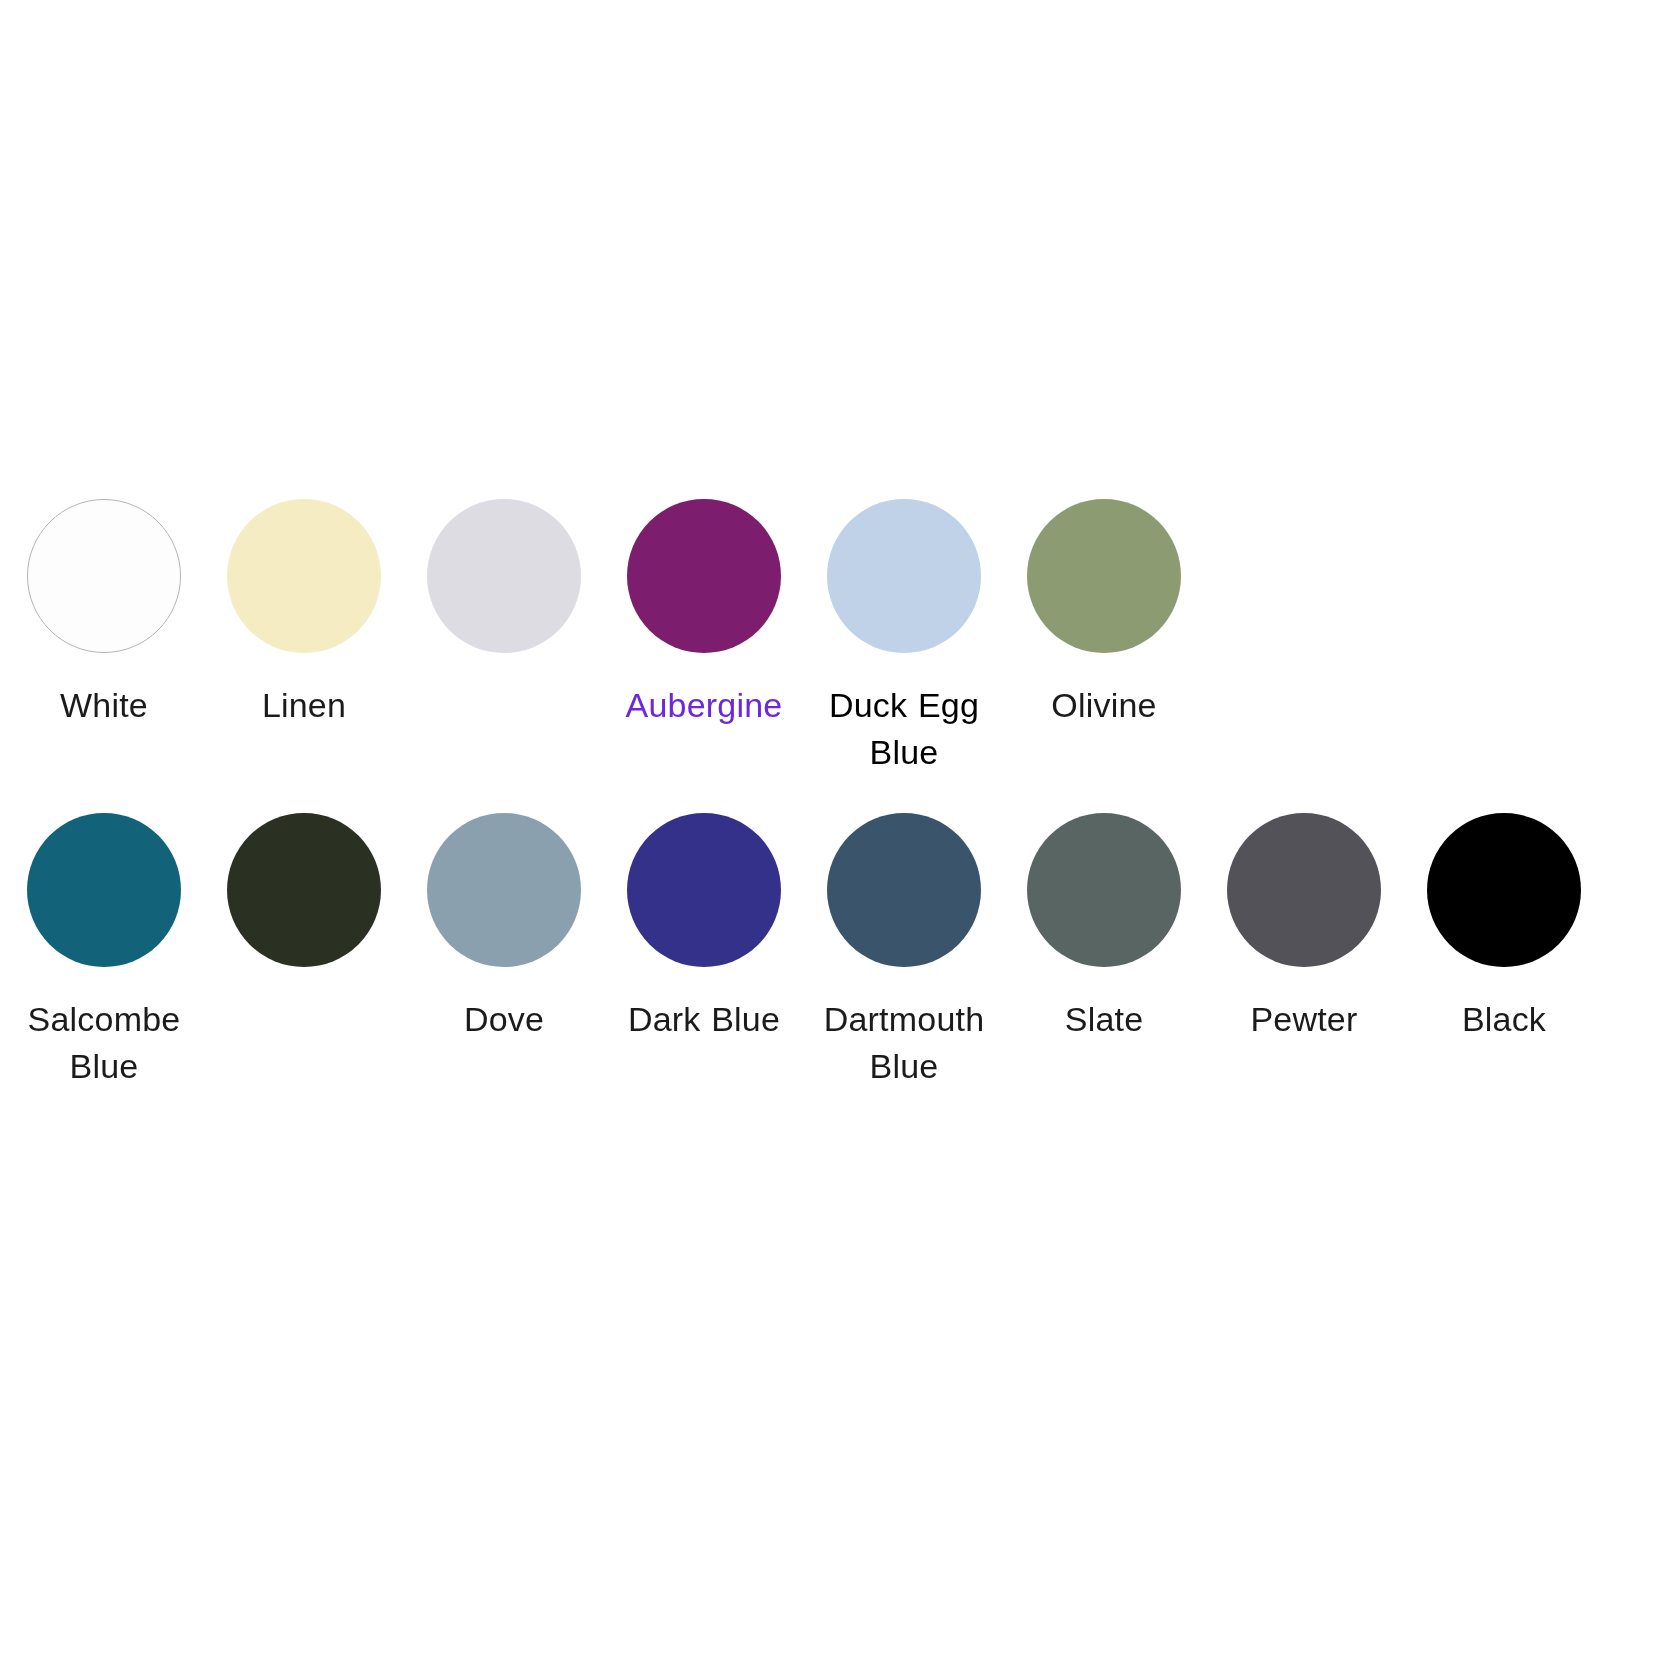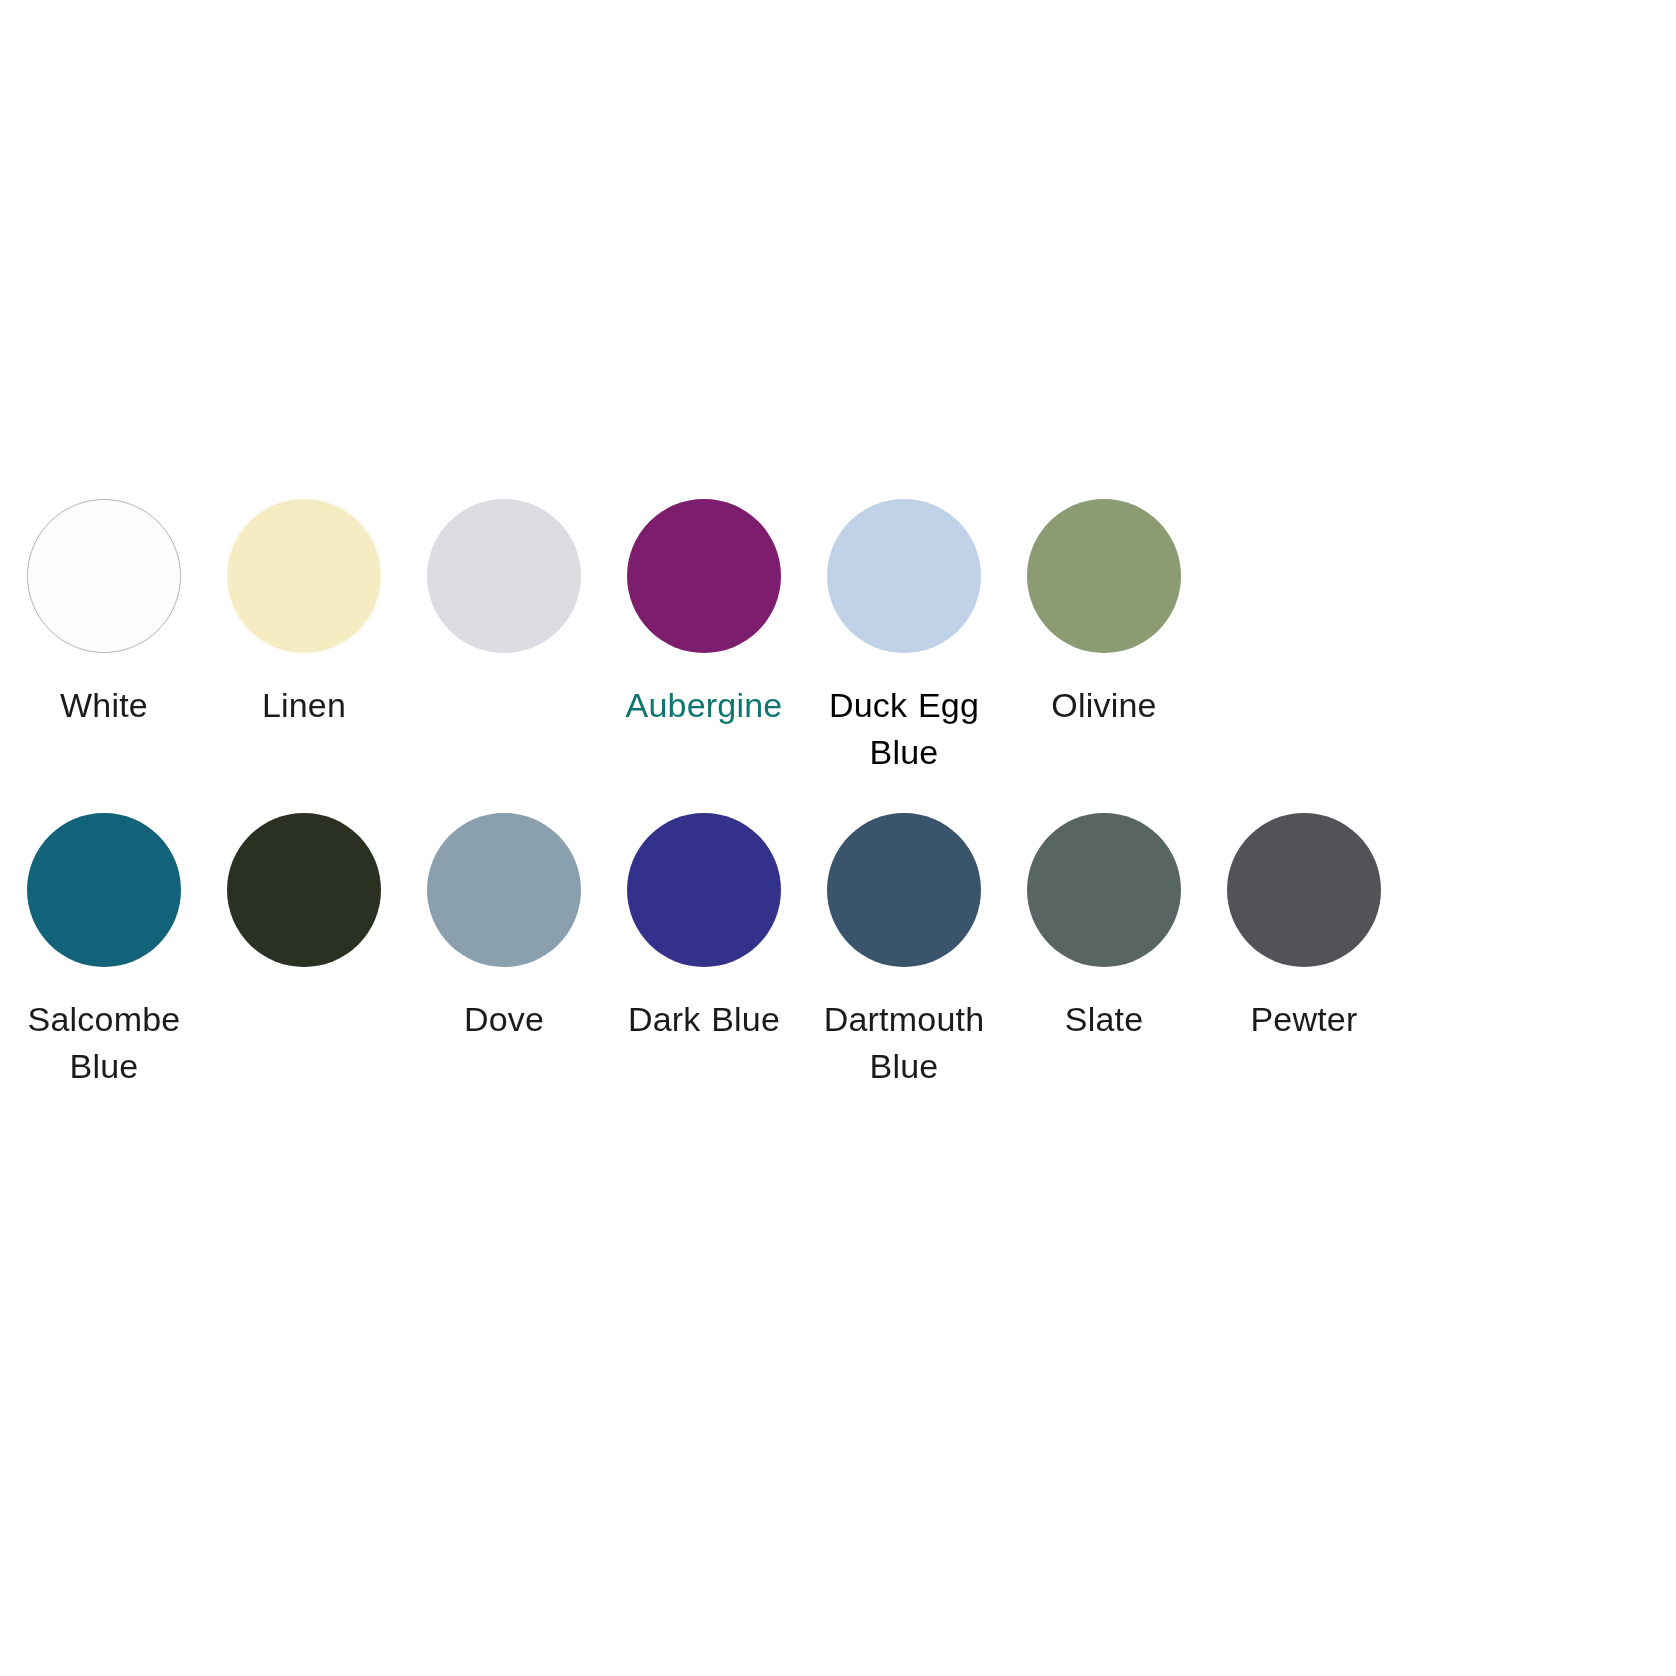--- a/index.html
+++ b/index.html
@@ -100,21 +100,21 @@
       </div>
       <div class="swatch-cell">
         <div class="swatch-disc-wrap">
           <div class="swatch-disc" style="background-color: rgb(222, 220, 227);"></div>
         </div>
       </div>
       <div class="swatch-cell">
         <div class="swatch-disc-wrap">
           <div class="swatch-disc" style="background-color: rgb(125, 29, 109);"></div>
         </div>
-        <div class="swatch-label" style="color: #0f766e;">Aubergine</div>
+        <div class="swatch-label" style="color: #6d28d9;">Aubergine</div>
       </div>
       <div class="swatch-cell">
         <div class="swatch-disc-wrap">
           <div class="swatch-disc" style="background-color: rgb(192, 210, 232);"></div>
         </div>
         <div class="swatch-label" style="color: #000000;">Duck Egg
 Blue</div>
       </div>
       <div class="swatch-cell">
         <div class="swatch-disc-wrap">
@@ -161,16 +161,22 @@
           <div class="swatch-disc" style="background-color: rgb(89, 101, 98);"></div>
         </div>
         <div class="swatch-label" style="color: rgb(27, 27, 27);">Slate</div>
       </div>
       <div class="swatch-cell">
         <div class="swatch-disc-wrap">
           <div class="swatch-disc" style="background-color: rgb(84, 82, 89);"></div>
         </div>
         <div class="swatch-label" style="color: rgb(27, 27, 27);">Pewter</div>
       </div>
+      <div class="swatch-cell">
+        <div class="swatch-disc-wrap">
+          <div class="swatch-disc" style="background-color: rgb(0, 0, 0);"></div>
+        </div>
+        <div class="swatch-label" style="color: rgb(27, 27, 27);">Black</div>
+      </div>
     </div>
 
   </div>
 </div>
 
 </body></html>

